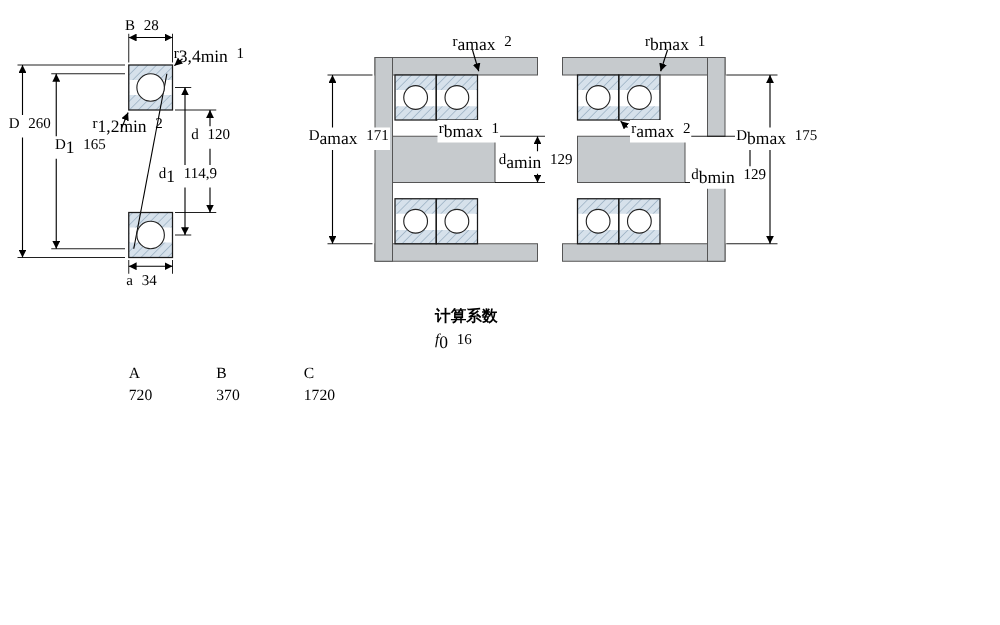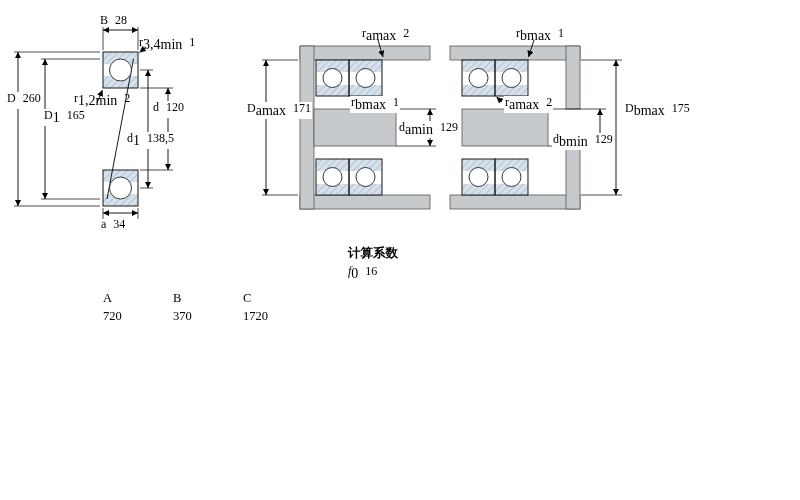--- a/index.html
+++ b/index.html
@@ -167,31 +167,31 @@
       <line x1="502" y1="102" x2="496.5" y2="97" class="ldr" marker-end="url(#arw)"></line>
     </g>
   </svg>
 
   <div class="dl" style="left:100px;top:14px"><span>B</span><sub></sub><span class="v">28</span></div>
   <div class="dl" style="left:139px;top:36px"><span>r</span><sub>3,4min</sub><span class="v">1</span></div>
   <div class="dl bg" style="left:6px;top:92px"><span>D</span><sub></sub><span class="v">260</span></div>
   <div class="dl bg" style="left:43px;top:109px"><span>D</span><sub>1</sub><span class="v">165</span></div>
   <div class="dl" style="left:74px;top:92px"><span>r</span><sub>1,2min</sub><span class="v">2</span></div>
   <div class="dl bg" style="left:152px;top:101px"><span>d</span><sub></sub><span class="v">120</span></div>
-  <div class="dl bg" style="left:126px;top:132px"><span>d</span><sub>1</sub><span class="v">138,5</span></div>
+  <div class="dl bg" style="left:126px;top:132px"><span>d</span><sub>1</sub><span class="v">114,9</span></div>
   <div class="dl" style="left:101px;top:218px"><span>a</span><sub></sub><span class="v">34</span></div>
 
   <div class="dl" style="left:362px;top:27px"><span>r</span><sub>amax</sub><span class="v">2</span></div>
   <div class="dl bg" style="left:246px;top:102px"><span>D</span><sub>amax</sub><span class="v">171</span></div>
   <div class="dl bg" style="left:350px;top:96px"><span>r</span><sub>bmax</sub><span class="v">1</span></div>
   <div class="dl bg" style="left:398px;top:121px"><span>d</span><sub>amin</sub><span class="v">129</span></div>
 
   <div class="dl" style="left:516px;top:27px"><span>r</span><sub>bmax</sub><span class="v">1</span></div>
   <div class="dl bg" style="left:504px;top:96px"><span>r</span><sub>amax</sub><span class="v">2</span></div>
-  <div class="dl bg" style="left:624px;top:102px"><span>D</span><sub>bmax</sub><span class="v">175</span></div>
+  <div class="dl bg" style="left:588px;top:102px"><span>D</span><sub>bmax</sub><span class="v">175</span></div>
   <div class="dl bg" style="left:552px;top:133px"><span>d</span><sub>bmin</sub><span class="v">129</span></div>
 
 
   <div class="txt bold" style="left:348px;top:247px">计算系数</div>
   <div class="dl" style="left:348px;top:265px"><span class="ital">f</span><sub>0</sub><span class="v">16</span></div>
 
   <div class="txt" style="left:103px;top:292px">A</div>
   <div class="txt" style="left:173px;top:292px">B</div>
   <div class="txt" style="left:243px;top:292px">C</div>
   <div class="txt" style="left:103px;top:310px">720</div>

